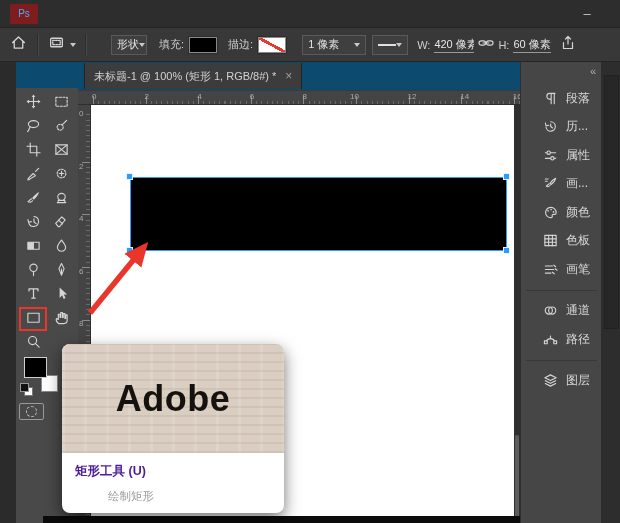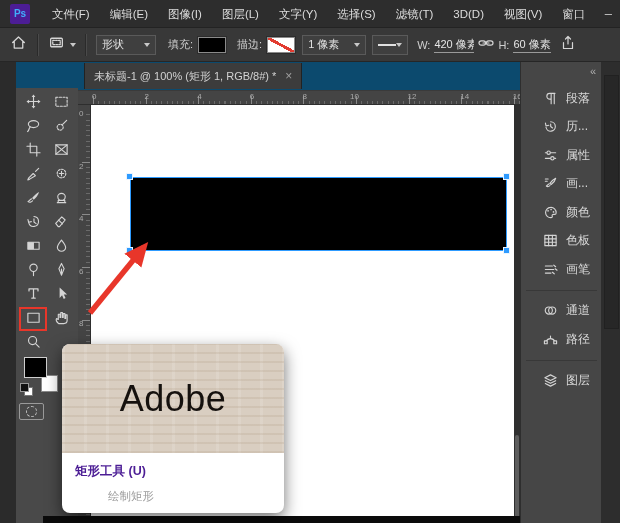--- a/index.html
+++ b/index.html
@@ -3,22 +3,22 @@
 <meta charset="utf-8">
 <style>
   html,body{margin:0;padding:0;background:#222;}
   #app{position:relative;width:620px;height:523px;background:#3a3a3a;
        font-family:"Liberation Sans",sans-serif;overflow:hidden;
        -webkit-user-select:none;user-select:none;}
 
   
   #titlebar{position:absolute;left:0;top:0;width:620px;height:28px;background:#2d2d2d;
             display:flex;align-items:center;border-bottom:1px solid #232323;box-sizing:border-box;}
-  .ps-logo{width:20px;height:20px;margin-left:10px;background:#4c1d95;color:#41aefc;
-           font-weight:bold;font-size:10px;display:flex;align-items:center;justify-content:center;
+  .ps-logo{width:28px;height:20px;margin-left:10px;background:#7f1d1d;color:#41aefc;
+           font-weight:normal;font-size:10px;display:flex;align-items:center;justify-content:center;
            border-radius:2px;flex:0 0 auto;}
   #menus{display:flex;margin-left:12px;}
   .menu-item{color:#dddddd;font-size:11.5px;line-height:28px;padding:0 10px;white-space:nowrap;cursor:default;}
   #wincontrols{margin-left:auto;display:flex;align-items:center;padding-right:20px;}
   .win-btn{width:26px;height:20px;display:flex;align-items:center;justify-content:center;color:#c8c8c8;}
   .win-min{font-size:13px;line-height:10px;}
 
   
   #optionsbar{position:absolute;left:0;top:28px;width:620px;height:34px;background:#383838;
               border-bottom:1px solid #262626;box-sizing:border-box;display:flex;align-items:center;}
@@ -103,72 +103,60 @@
   #bottomstrip{position:absolute;left:43px;top:516px;width:477px;height:7px;background:#0b0b0b;z-index:8;}
 
   
   #tooltip{position:absolute;left:62px;top:344px;width:222px;height:169px;background:#fff;
            border-radius:8px;box-shadow:0 6px 16px rgba(0,0,0,.55);overflow:hidden;z-index:40;}
   .tt-img{height:109px;background:#d9cec1;
           background-image:
             repeating-linear-gradient(0deg,rgba(165,143,116,.18) 0 2px,transparent 2px 9px),
             repeating-linear-gradient(90deg,rgba(255,255,255,.12) 0 3px,transparent 3px 22px);
           display:flex;align-items:center;justify-content:center;}
-  .tt-adobe{font-size:36px;font-weight:normal;color:#15110e;letter-spacing:.5px;}
+  .tt-adobe{font-size:36px;font-weight:bold;color:#15110e;letter-spacing:.5px;}
   .tt-info{padding:10px 13px 0 13px;}
   .tt-title{font-size:12.5px;font-weight:bold;color:#4c1d95;}
   .tt-desc{font-size:11.5px;color:#9b9b9b;margin-top:9px;margin-left:33px;}
 </style>
 </head>
 <body>
 
 <div id="app">
 
   <header id="titlebar">
     <div class="ps-logo">Ps</div>
-    <nav id="menus">
-        <span class="menu-item">文件(F)</span>
-        <span class="menu-item">编辑(E)</span>
-        <span class="menu-item">图像(I)</span>
-        <span class="menu-item">图层(L)</span>
-        <span class="menu-item">文字(Y)</span>
-        <span class="menu-item">选择(S)</span>
-        <span class="menu-item">滤镜(T)</span>
-        <span class="menu-item">3D(D)</span>
-        <span class="menu-item">视图(V)</span>
-        <span class="menu-item">窗口</span>
-      </nav>
     <div id="wincontrols">
       <span class="win-btn win-min">–</span>
 
     </div>
   </header>
 
   <div id="optionsbar">
     <span style="margin-left:10px"><svg viewBox="0 0 16 16" width="17" height="17" fill="none" stroke="#d5d5d5" stroke-width="1.2" stroke-linecap="round" stroke-linejoin="round">
           <path d="M2.5 8L8 2.8 13.5 8M4 7v6.2h8V7"></path>
         </svg></span>
     <span class="ob-sep" style="margin-left:10px"></span>
     <span style="margin-left:9px;display:flex;align-items:center">
       <span><svg viewBox="0 0 16 16" width="17" height="17" fill="none" stroke="#d5d5d5" stroke-width="1.2" stroke-linecap="round" stroke-linejoin="round">
             <rect x="2.5" y="4" width="11" height="8" rx="1"></rect>
             <rect x="4.5" y="6" width="7" height="4" stroke-dasharray="1.5 1.2"></rect>
           </svg></span>
       <span class="dd-arrow" style="margin-left:5px"></span>
     </span>
     <span class="ob-sep" style="margin-left:9px"></span>
-    <span class="ob-field" style="margin-left:9px;width:60px">
+    <span class="ob-field" style="margin-left:24px;width:36px">
       <span>形状</span>
       <span class="dd-arrow"></span>
     </span>
     <span class="ob-label" style="margin-left:12px">填充:</span>
     <span class="swatch swatch-fill" style="margin-left: 5px; background: rgb(0, 0, 0);"></span>
     <span class="ob-label" style="margin-left:11px">描边:</span>
     <span class="swatch swatch-none" style="margin-left:5px"></span>
-    <span class="ob-field" style="margin-left:7px;width:64px">
+    <span class="ob-field" style="margin-left:16px;width:64px">
       <span>1 像素</span>
       <span class="dd-arrow"></span>
     </span>
     <span class="ob-field" style="margin-left:6px;width:36px">
       <span class="line-glyph"></span>
       <span class="dd-arrow"></span>
     </span>
     <span class="ob-label" style="margin-left:9px">W:</span>
     <span class="ob-label ob-value" style="margin-left:4px;color:#e6e6e6">420 像素</span>
     <span style="margin-left:4px"><svg viewBox="0 0 16 16" width="16" height="16" fill="none" stroke="#d5d5d5" stroke-width="1.2" stroke-linecap="round" stroke-linejoin="round">

